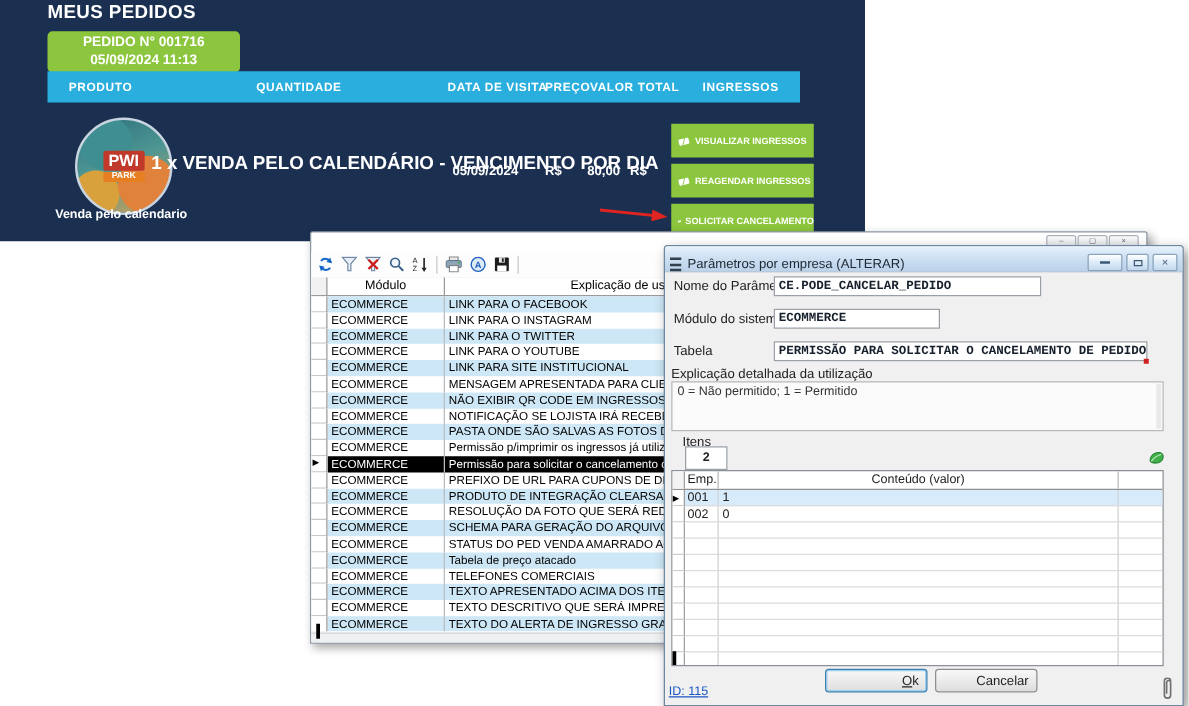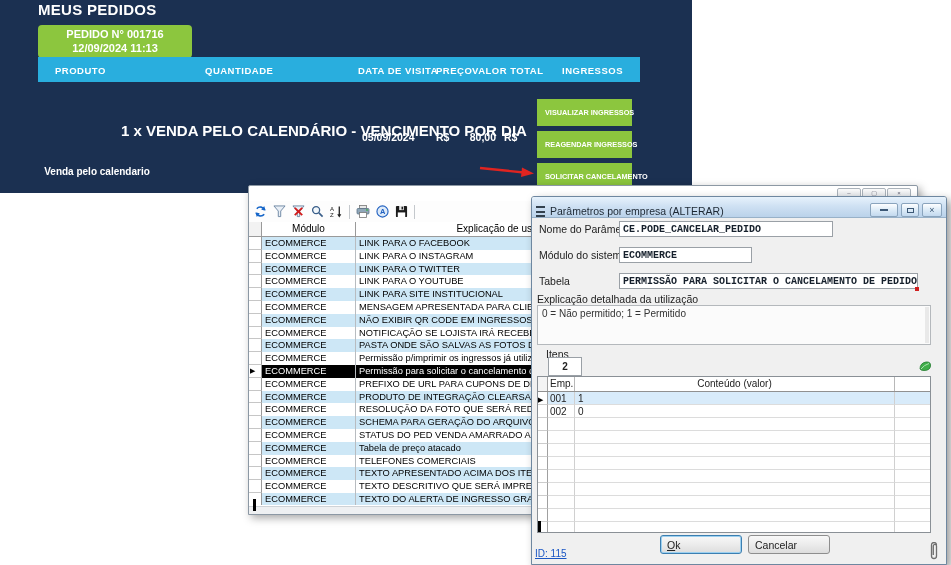--- a/index.html
+++ b/index.html
@@ -25,21 +25,21 @@
             line-height:14px;padding:1px 4px;border-radius:2px;}
   .logo-park{display:block;background:#e67e22;color:#fff;font-weight:bold;font-size:7px;
              line-height:8px;margin-top:1px;border-radius:1px;}
   .caption{left:37px;top:166px;width:120px;text-align:center;color:#fff;font-weight:bold;
            font-size:10px;line-height:12px;}
   .pname{left:121px;top:122px;color:#fff;font-weight:bold;font-size:15px;white-space:nowrap;}
   .pdate{left:362px;top:131px;color:#fff;font-weight:bold;font-size:10.5px;}
   .cur1{left:436px;top:131px;}  .val1{left:456px;top:131px;width:40px;text-align:right;}
   .cur2{left:504px;top:131px;}  .val2{left:524px;top:131px;width:40px;text-align:right;}
   .money{color:#fff;font-weight:bold;font-size:10.5px;}
-  .gbtn{left:537px;width:95px;height:27px;background:#8cc63e;color:#fff;font-weight:bold;
+  .gbtn{left:537px;width:114px;height:27px;background:#8cc63e;color:#fff;font-weight:bold;
         font-size:7.3px;display:flex;align-items:center;gap:3px;padding:0 0 0 5px;box-sizing:border-box;
         white-space:nowrap;cursor:pointer;border:none;}
   .arrow-svg{left:478px;top:164px;}
 
   
   .win{background:#fff;border:1px solid #8c98a4;box-shadow:3px 3px 8px rgba(0,0,0,.35);}
   .burger{display:inline-block;width:9px;height:7px;border-top:2px solid #33414e;
           border-bottom:2px solid #33414e;
           background:linear-gradient(#33414e,#33414e) center/100% 2px no-repeat;}
 
@@ -105,45 +105,51 @@
   .itrow{display:flex;height:13px;font-size:10px;line-height:13px;}
   .it-gut{width:10px;border-right:1px solid #a0a0a0;border-bottom:1px solid #cccccc;
           box-sizing:border-box;position:relative;background:#fff;}
   .it-emp{width:27px;padding-left:2px;border-right:1px solid #d0d0d0;border-bottom:1px solid #dcdcdc;box-sizing:border-box;}
   .it-val{width:320px;padding-left:3px;border-right:1px solid #d0d0d0;border-bottom:1px solid #dcdcdc;box-sizing:border-box;}
   .it-x{flex:1;border-bottom:1px solid #dcdcdc;}
   .itrow.sel .it-emp,.itrow.sel .it-val,.itrow.sel .it-x{background:#d8ebfa;}
   .itrow.sel .it-gut::after{content:"▶";position:absolute;left:0;top:1px;font-size:7px;color:#000;}
   .dlg-btn{position:absolute;width:82px;height:19px;border:1px solid #8e8e8e;border-radius:3px;
            background:linear-gradient(#f8f8f8,#ececec 48%,#dddddd);font-size:10.5px;color:#222;
-           text-align:left;line-height:17px;cursor:pointer;box-sizing:border-box;}
+           text-align:right;line-height:17px;cursor:pointer;box-sizing:border-box;}
   .dlg-btn.focused{border-color:#3c7fb1;box-shadow:0 0 0 1px #9cd0f0 inset;}
   .okspan{display:block;}
   .okspan::first-letter{text-decoration:underline;}
   .id-link{position:absolute;color:#1a56c4;text-decoration:underline;font-size:10px;cursor:pointer;}
 </style>
 </head>
 <body>
 
 <div class="screen">
 
   <div class="abs dark-panel">
     <div class="abs mp-title">MEUS PEDIDOS</div>
     <div class="abs badge">
       <div>PEDIDO N° 001716</div>
-      <div>12/09/2024 11:13</div>
+      <div>05/09/2024 11:13</div>
     </div>
     <div class="abs cyan-bar"></div>
     <div class="abs colhdr" style="left:55px">PRODUTO</div>
     <div class="abs colhdr" style="left:205px">QUANTIDADE</div>
     <div class="abs colhdr" style="left:358px">DATA DE VISITA</div>
     <div class="abs colhdr" style="left:436px">PREÇO</div>
     <div class="abs colhdr" style="left:472px">VALOR TOTAL</div>
     <div class="abs colhdr" style="left:562px">INGRESSOS</div>
 
+    <div class="abs logo">
+      <span class="logo-inner">
+        <span class="logo-pwi">PWI</span>
+        <span class="logo-park">PARK</span>
+      </span>
+    </div>
     <div class="abs caption">Venda pelo calendario</div>
 
     <div class="abs pname">1 x VENDA PELO CALENDÁRIO - VENCIMENTO POR DIA</div>
     <div class="abs pdate">05/09/2024</div>
     <div class="abs money cur1">R$</div>
     <div class="abs money val1">80,00</div>
     <div class="abs money cur2">R$</div>
     <div class="abs money val2">80,00</div>
 
     <button class="abs gbtn" style="top:99px">

